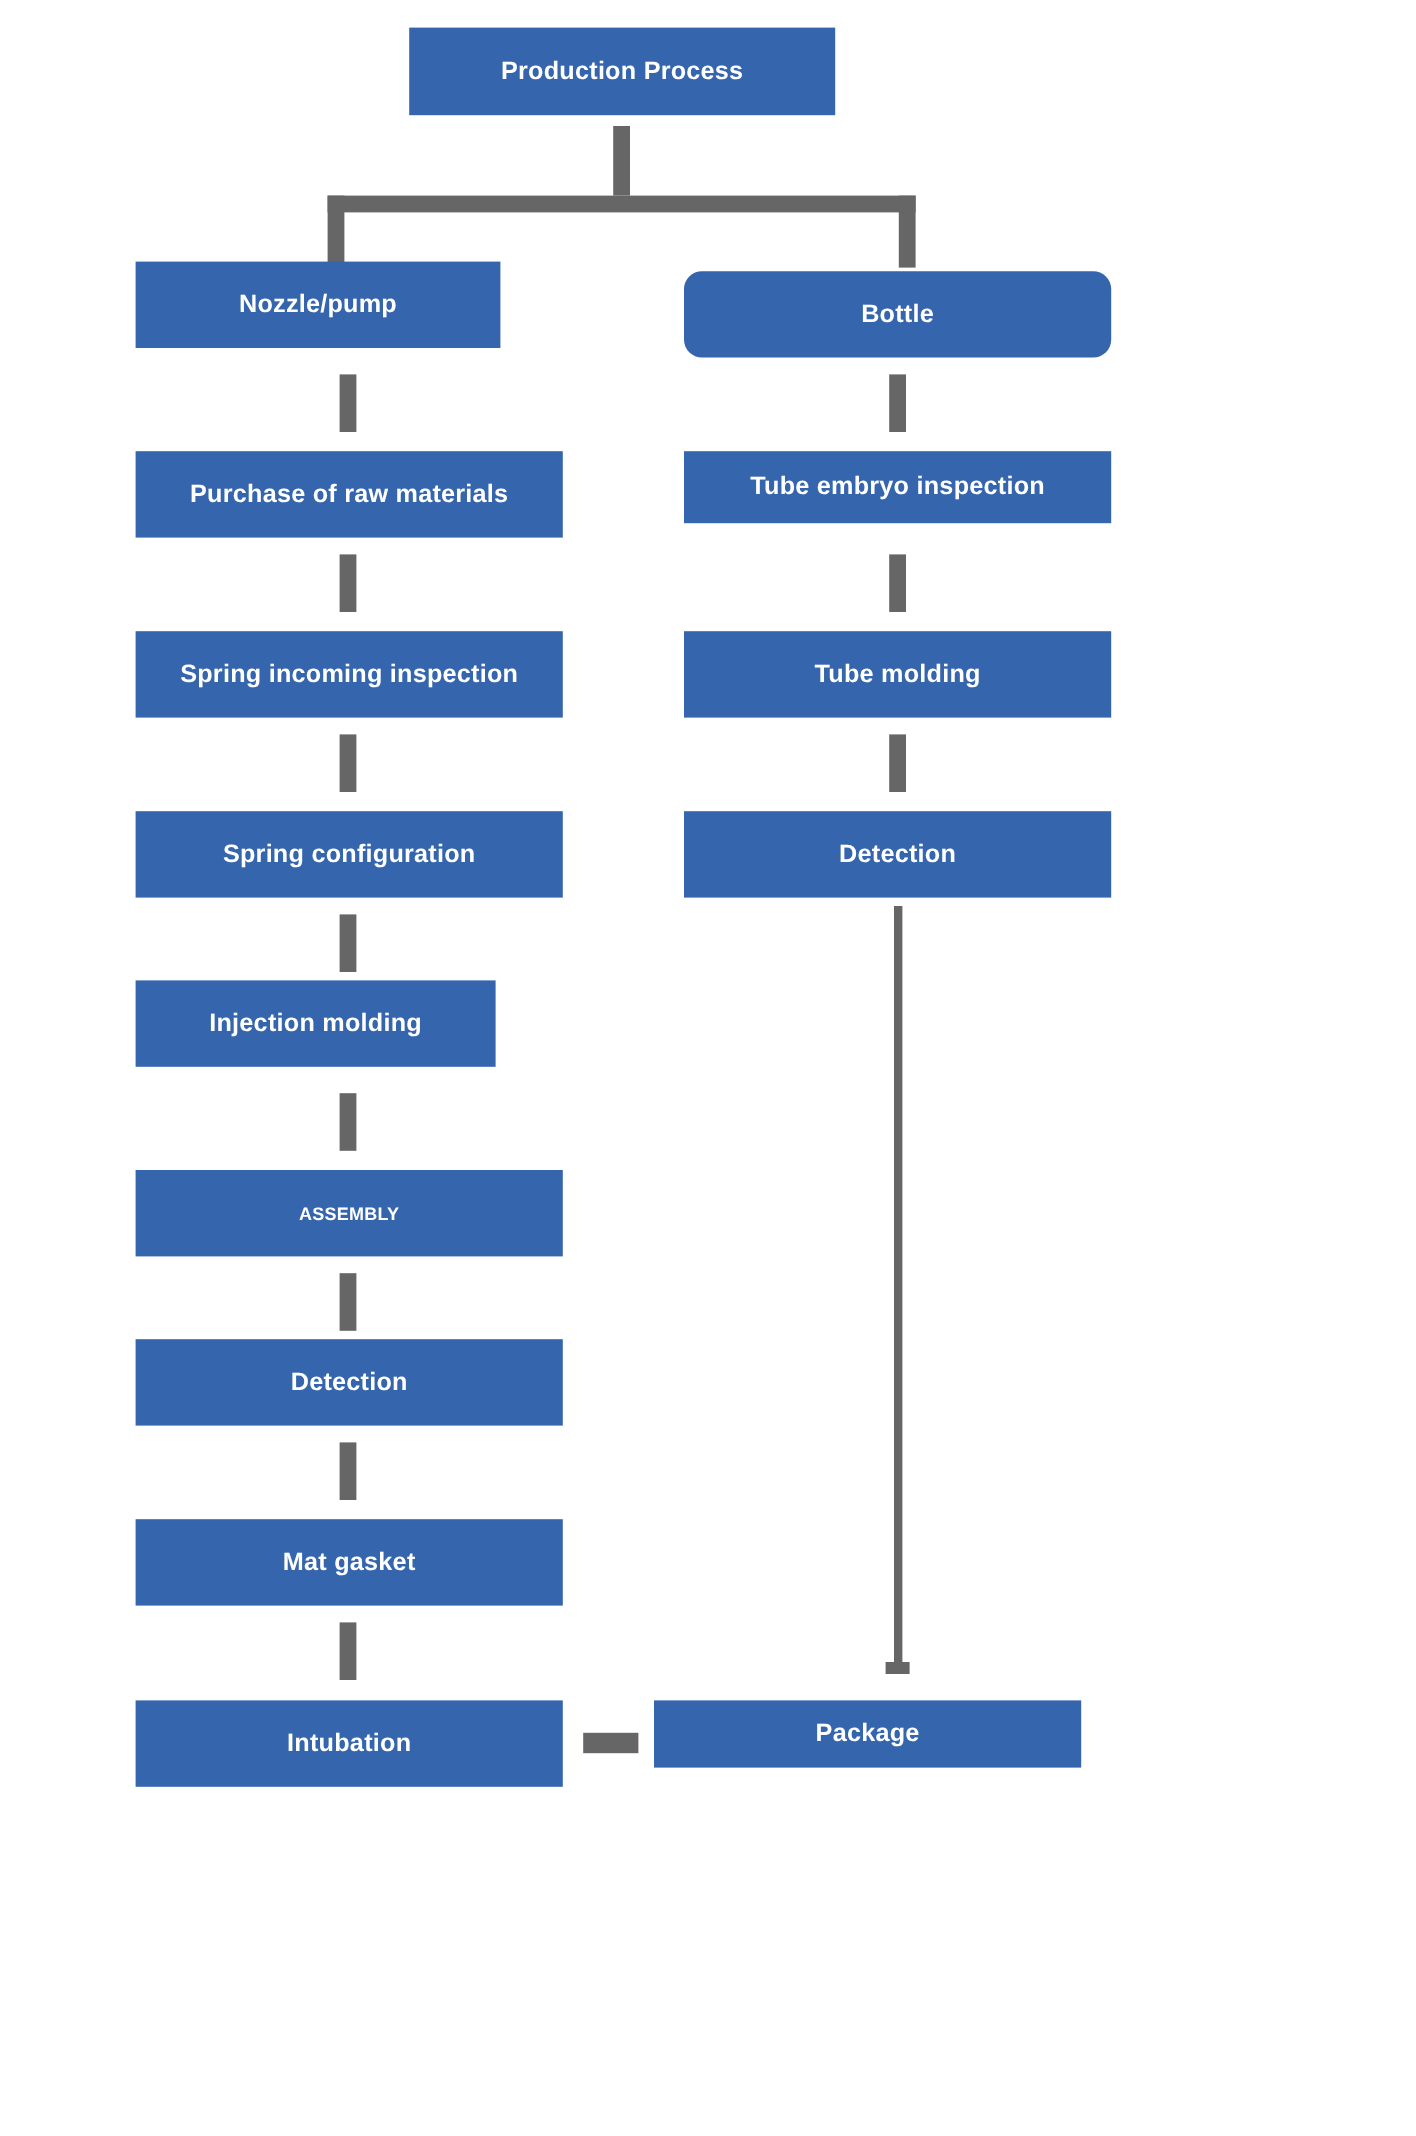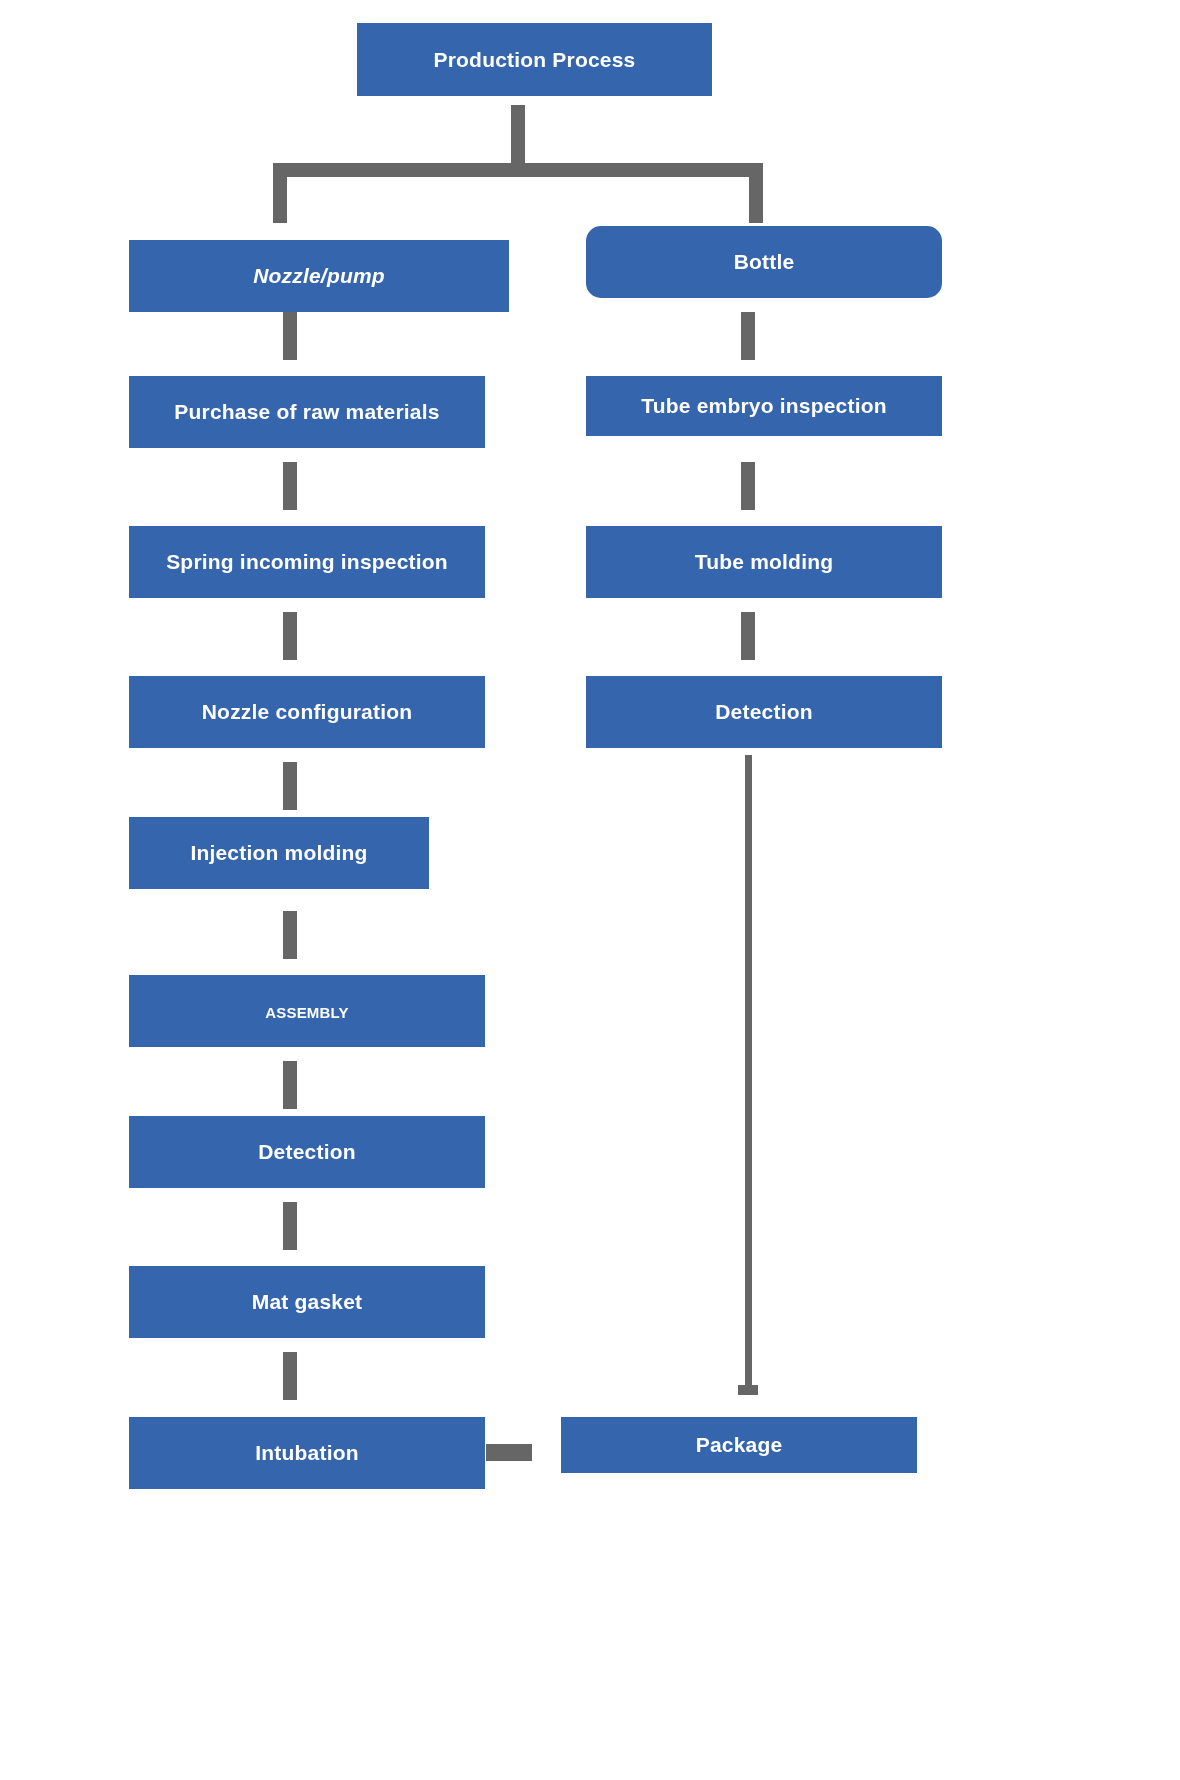--- a/index.html
+++ b/index.html
@@ -25,21 +25,20 @@
     display: flex;
     align-items: center;
     justify-content: center;
     text-align: center;
     font-weight: bold;
     font-size: 21px;
     letter-spacing: 0.2px;
     line-height: 1.2;
     box-sizing: border-box;
     padding: 4px 10px;
-    margin-left: 16px;
   }
   .node.root {
     font-size: 21px;
   }
   .node.small-cap-start {
     
     font-variant: small-caps;
     text-transform: lowercase;
   }
   .conn {
@@ -60,33 +59,33 @@
   <div class="node root" style="left:341px; top:23px; width:355px; height:73px;">Production Process</div>
 
   <div class="conn conn-v" style="left:511px; top:105px; height:58px;"></div>
 
   <div class="conn conn-h" style="left:273px; top:163px; width:490px;"></div>
 
   <div class="conn conn-v" style="left:273px; top:163px; height:60px;"></div>
 
   <div class="conn conn-v" style="left:749px; top:163px; height:60px;"></div>
 
-  <div class="node" style="left:113px; top:240px; width:380px; height:72px;font-style:italic;">Nozzle/pump</div>
+  <div class="node" style="left:113px; top:218px; width:304px; height:72px;">Nozzle/pump</div>
 
   <div class="conn conn-v" style="left:283px; top:312px; height:48px;"></div>
 
   <div class="node" style="left:113px; top:376px; width:356px; height:72px;">Purchase of raw materials</div>
 
   <div class="conn conn-v" style="left:283px; top:462px; height:48px;"></div>
 
   <div class="node" style="left:113px; top:526px; width:356px; height:72px;">Spring incoming inspection</div>
 
   <div class="conn conn-v" style="left:283px; top:612px; height:48px;"></div>
 
-  <div class="node" style="left:113px; top:676px; width:356px; height:72px;">Nozzle configuration</div>
+  <div class="node" style="left:113px; top:676px; width:356px; height:72px;">Spring configuration</div>
 
   <div class="conn conn-v" style="left:283px; top:762px; height:48px;"></div>
 
   <div class="node" style="left:113px; top:817px; width:300px; height:72px;">Injection molding</div>
 
   <div class="conn conn-v" style="left:283px; top:911px; height:48px;"></div>
 
   <div class="node small-cap-start" style="left:113px; top:975px; width:356px; height:72px;">Assembly</div>
 
   <div class="conn conn-v" style="left:283px; top:1061px; height:48px;"></div>

